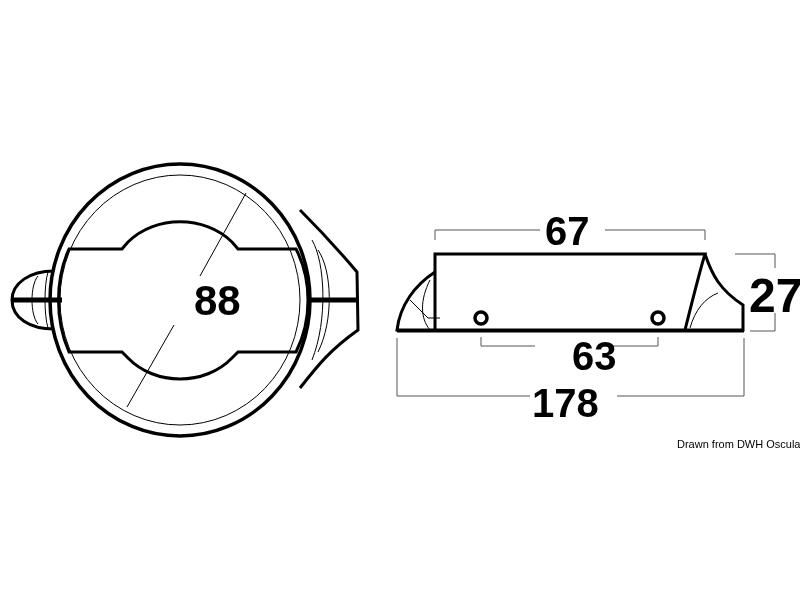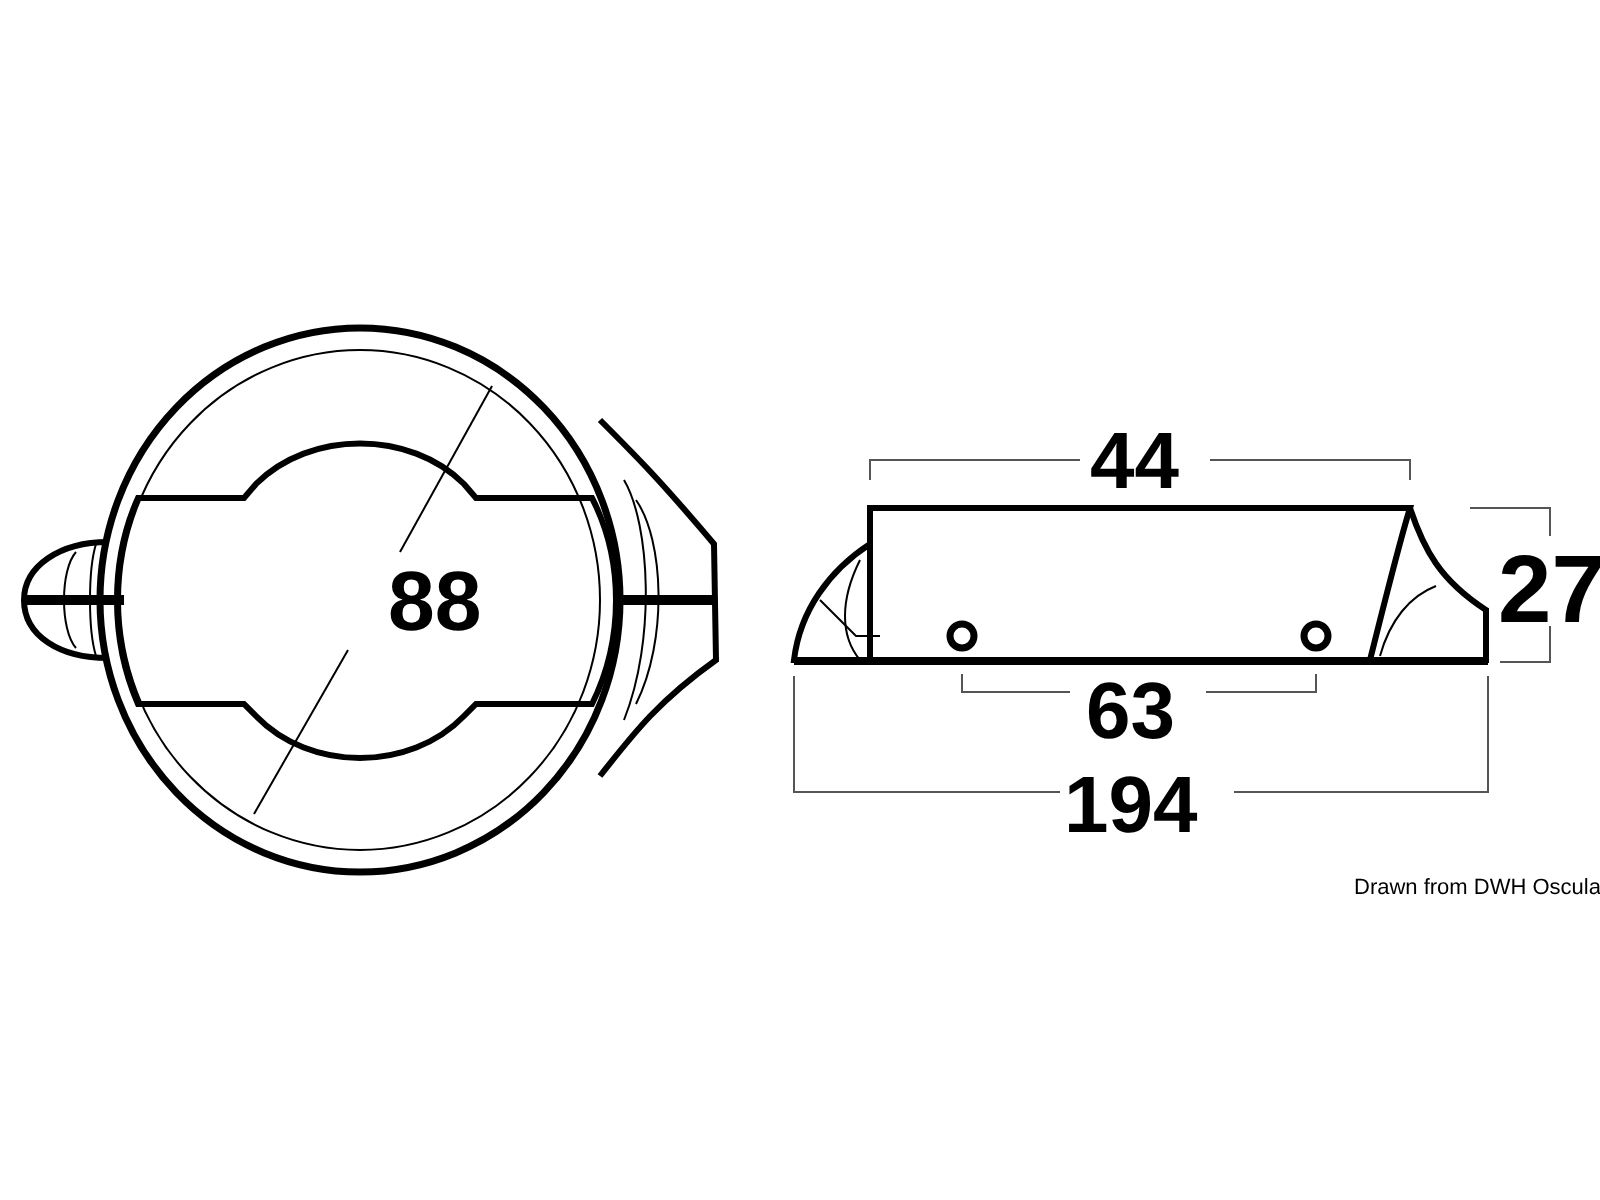--- a/index.html
+++ b/index.html
@@ -63,17 +63,17 @@
 
     <polyline points="481,337 481,346 535,346"></polyline>
     <polyline points="603,346 658,346 658,337"></polyline>
 
     <polyline points="397,338 397,396 530,396"></polyline>
     <polyline points="617,396 744,396 744,338"></polyline>
   </g>
 </svg>
 
 <div class="dim-label" style="left:158px; top:280px; font-size:42px;margin-left:36px;">88</div>
-<div class="dim-label" style="left:545px; top:211px; font-size:40px;">44</div>
+<div class="dim-label" style="left:545px; top:211px; font-size:40px;">67</div>
 <div class="dim-label" style="left:749px; top:272px; font-size:48px;">27</div>
-<div class="dim-label" style="left:543px; top:336px; font-size:40px;">63</div>
-<div class="dim-label" style="left:532px; top:383px; font-size:40px;">194</div>
+<div class="dim-label" style="left:572px; top:336px; font-size:40px;">63</div>
+<div class="dim-label" style="left:532px; top:383px; font-size:40px;">178</div>
 <div class="credit" style="left:677px; top:438px;">Drawn from DWH Osculati Srl</div>
 
 </body></html>

